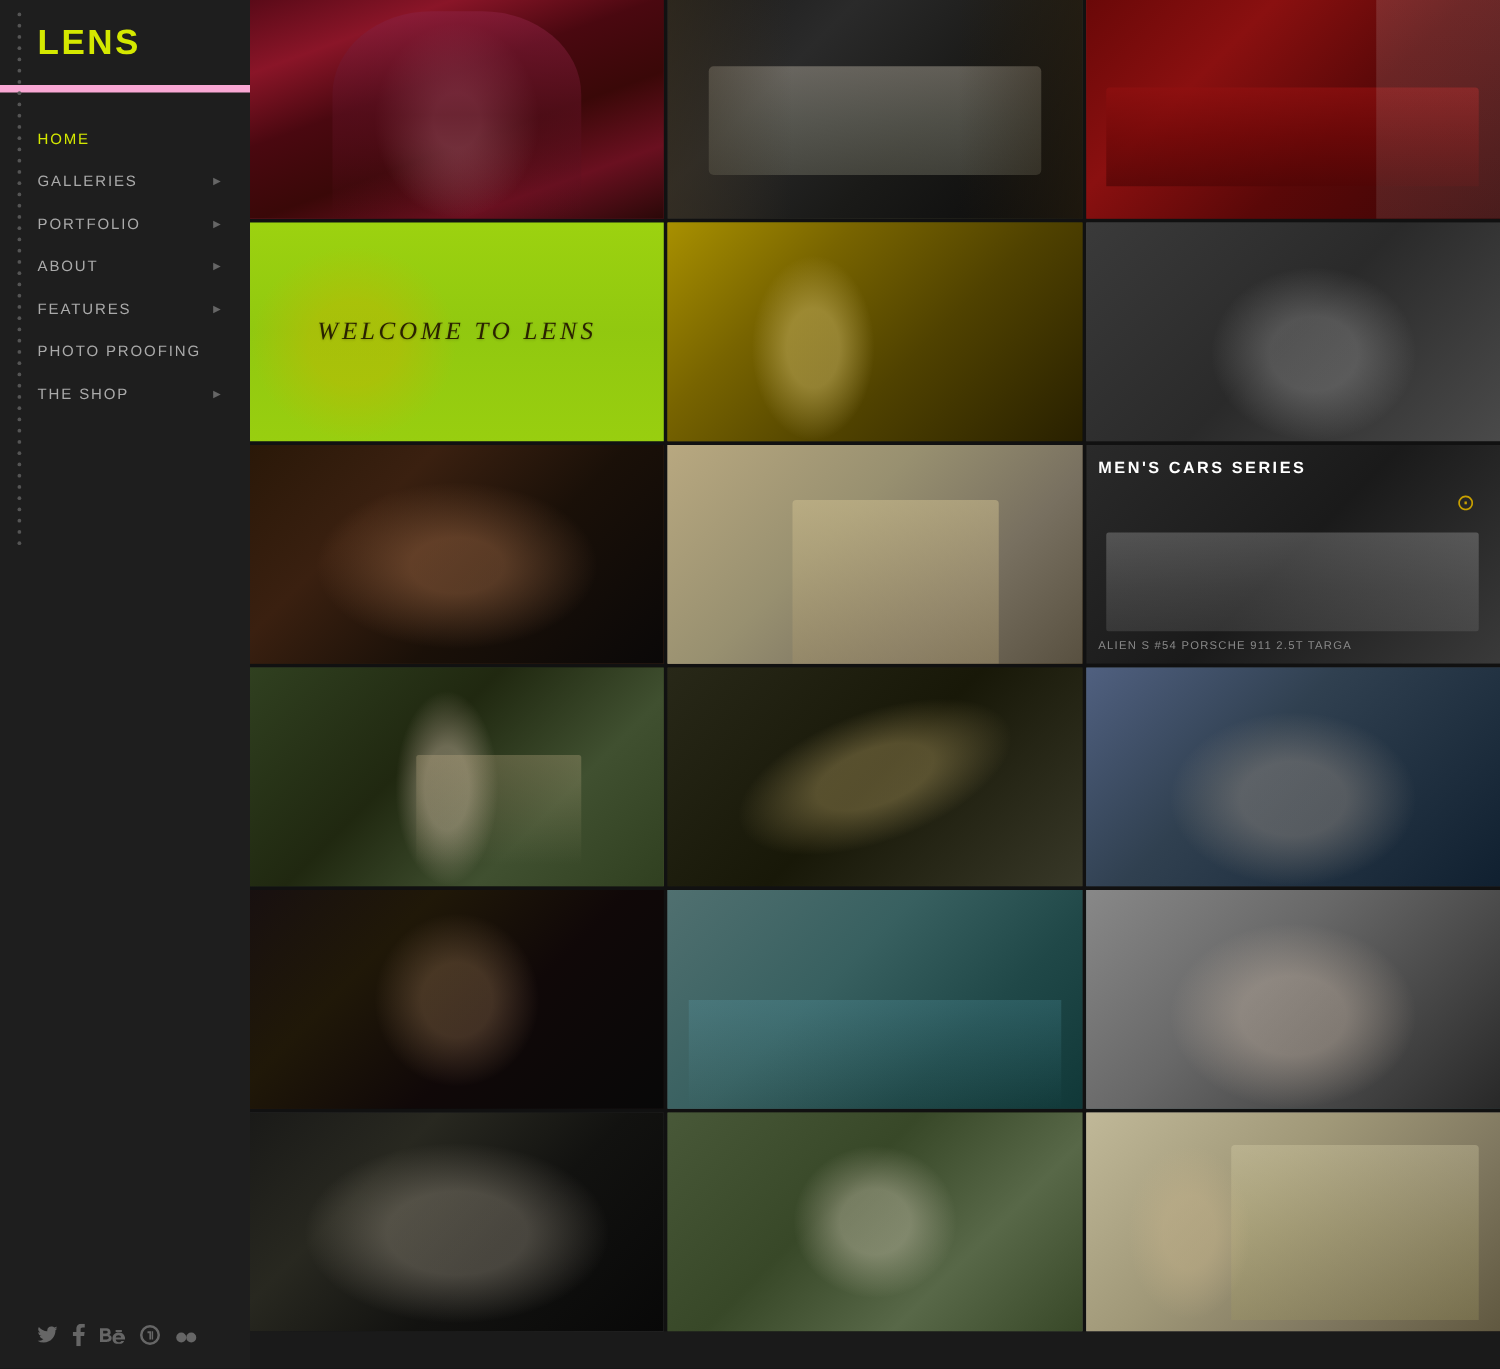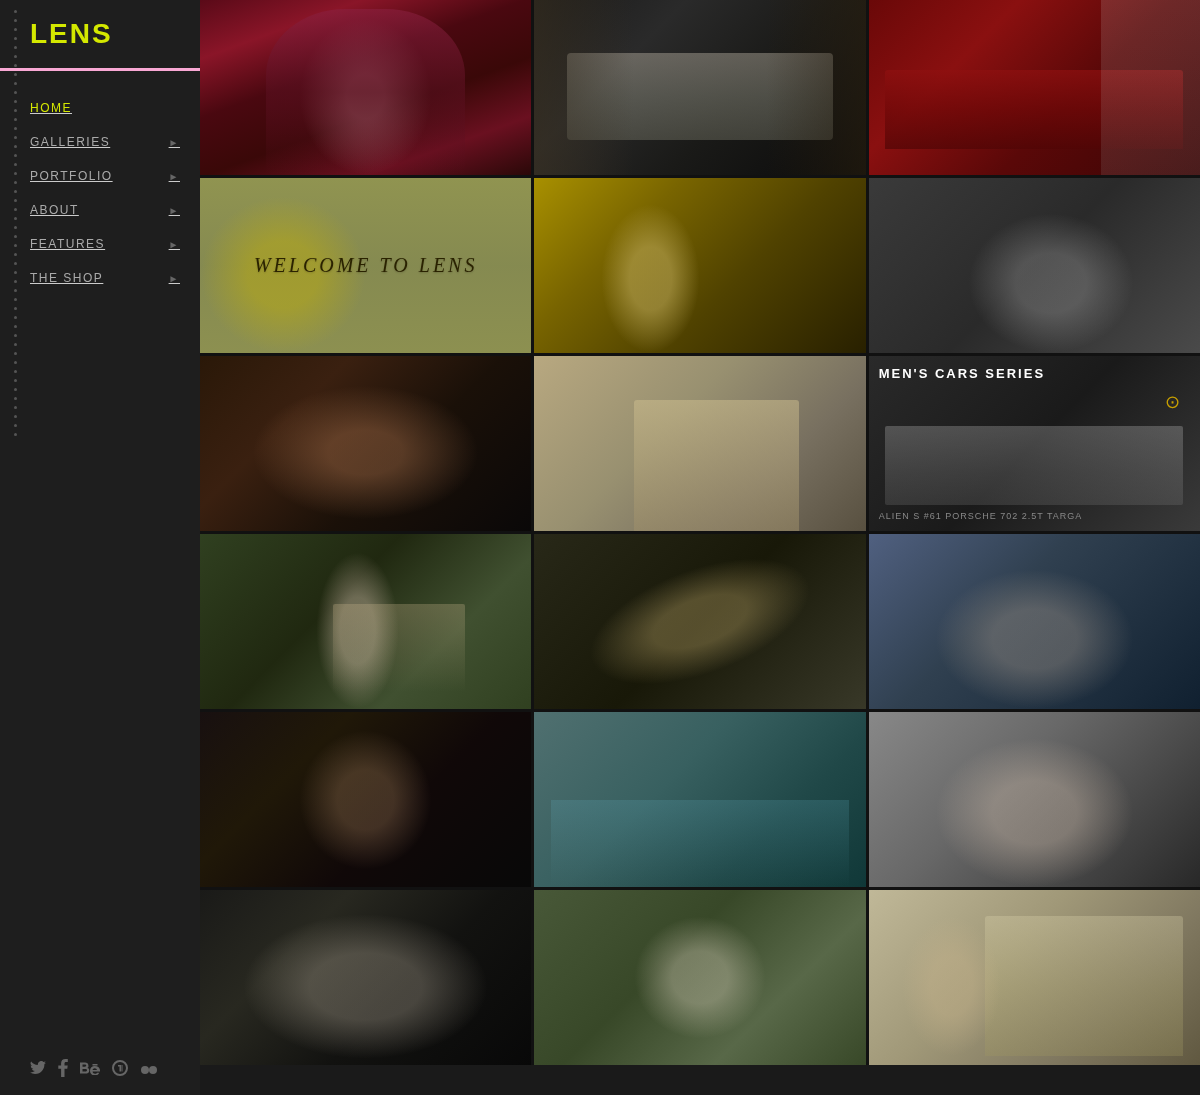--- a/index.html
+++ b/index.html
@@ -12,35 +12,34 @@
       background: #1e1e1e;
       display: flex;
       flex-direction: column;
       padding: 0;
       position: relative;
       z-index: 10;
     }
 
     #logo-area {
       padding: 18px 20px 18px 30px;
-      border-bottom: 3px solid #f9a8d4;
+      border-bottom: 6px solid #f9a8d4;
     }
 
     #logo-text {
       color: #d4e800;
       font-size: 28px;
       font-weight: bold;
       letter-spacing: 2px;
       font-family: Arial, sans-serif;
     }
 
     #nav-area {
       flex: 1;
       padding: 20px 0 10px 0;
-      text-decoration: underline;
     }
 
     .nav-item {
       display: flex;
       align-items: center;
       justify-content: space-between;
       padding: 10px 20px 10px 30px;
       cursor: pointer;
       font-size: 12px;
       letter-spacing: 1.5px;
@@ -257,20 +256,23 @@
     </div>
     <div class="nav-item">
       <span>ABOUT</span>
       <span class="nav-arrow">►</span>
     </div>
     <div class="nav-item">
       <span>FEATURES</span>
       <span class="nav-arrow">►</span>
     </div>
     <div class="nav-item">
+      <span>PHOTO PROOFING</span>
+    </div>
+    <div class="nav-item">
       <span>THE SHOP</span>
       <span class="nav-arrow">►</span>
     </div>
   </nav>
 
   <div id="social-area">
 
     <span class="social-icon">
       <svg width="16" height="14" viewBox="0 0 16 14" fill="currentColor">
         <path d="M16 1.66a6.6 6.6 0 0 1-1.89.52A3.3 3.3 0 0 0 15.56.24a6.6 6.6 0 0 1-2.09.8A3.29 3.29 0 0 0 7.88 4a9.33 9.33 0 0 1-6.77-3.43 3.29 3.29 0 0 0 1.02 4.39A3.27 3.27 0 0 1 .64 4.5v.04a3.29 3.29 0 0 0 2.64 3.23 3.3 3.3 0 0 1-1.49.06 3.29 3.29 0 0 0 3.07 2.28A6.6 6.6 0 0 1 0 11.54a9.3 9.3 0 0 0 5.03 1.47c6.04 0 9.34-5 9.34-9.34l-.01-.42A6.67 6.67 0 0 0 16 1.66z"></path>
@@ -328,21 +330,21 @@
 
         <div style="width:100%;height:100%;background:linear-gradient(135deg,#6a0808 0%,#8a1010 30%,#5a0808 60%,#3a0505 100%);position:relative;">
           <div style="position:absolute;bottom:15%;left:5%;width:90%;height:45%;background:linear-gradient(180deg,#901010 0%,#700808 50%,#500505 100%);opacity:0.7;border-radius:3px 3px 0 0;"></div>
           <div style="position:absolute;top:0;right:0;width:30%;height:100%;background:linear-gradient(180deg,#e0e0e0 0%,#c0c0c0 50%,#a0a0a0 100%);opacity:0.15;"></div>
         </div>
         <div class="cell-overlay"></div>
       </div>
     </div>
 
     <div class="grid-row row-2" style="margin-top:3px;">
-      <div class="grid-cell cell-r2c1" style="background:#737373;display:flex;align-items:center;justify-content:center;">
+      <div class="grid-cell cell-r2c1" style="background:#84cc16;display:flex;align-items:center;justify-content:center;">
         <div style="position:relative;width:100%;height:100%;display:flex;align-items:center;justify-content:center;">
           <div style="position:absolute;top:0;left:0;right:0;bottom:0;background:linear-gradient(180deg,#d4e000 0%,#b0c000 50%,#c8d400 100%);opacity:0.3;"></div>
           <div style="position:absolute;top:10%;left:0;width:50%;height:90%;background:radial-gradient(ellipse,rgba(200,180,0,0.4) 30%,transparent 70%);"></div>
           <span class="welcome-text" style="font-family:Georgia,serif;color:#2a2200;font-size:20px;letter-spacing:3px;text-align:center;font-style:italic;position:relative;z-index:2;text-shadow:0 1px 2px rgba(0,0,0,0.2);">WELCOME TO LENS</span>
         </div>
         <div class="cell-overlay"></div>
       </div>
       <div class="grid-cell cell-r2c2">
         <div style="width:100%;height:100%;background:linear-gradient(135deg,#a89000 0%,#786400 30%,#504200 60%,#282000 100%);position:relative;">
           <div style="position:absolute;bottom:0;left:20%;width:30%;height:85%;background:radial-gradient(ellipse,rgba(200,180,100,0.5) 30%,transparent 70%);"></div>
@@ -369,21 +371,21 @@
           <div style="position:absolute;bottom:0;left:30%;width:50%;height:75%;background:linear-gradient(180deg,#d0c090 0%,#a0906a 100%);opacity:0.5;border-radius:3px 3px 0 0;"></div>
         </div>
         <div class="cell-overlay"></div>
       </div>
       <div class="grid-cell cell-r3c3" style="position:relative;">
         <div style="width:100%;height:100%;background:linear-gradient(135deg,#2a2a2a 0%,#1a1a1a 50%,#3a3a3a 100%);">
           <div style="position:absolute;bottom:15%;left:5%;width:90%;height:45%;background:linear-gradient(180deg,#e0e0e0 0%,#c0c0c0 30%,#a0a0a0 60%,#808080 100%);opacity:0.25;border-radius:2px;"></div>
         </div>
         <div class="mens-cars-text">MEN'S CARS SERIES</div>
         <div class="porsche-logo">⊙</div>
-        <div class="car-subtitle">ALIEN S #61 PORSCHE 702 2.5T TARGA</div>
+        <div class="car-subtitle">ALIEN S #54 PORSCHE 911 2.5T TARGA</div>
         <div class="cell-overlay"></div>
       </div>
     </div>
 
     <div class="grid-row row-4" style="margin-top:3px;">
       <div class="grid-cell cell-r4c1">
         <div style="width:100%;height:100%;background:linear-gradient(135deg,#304020 0%,#202810 40%,#405030 70%,#304020 100%);position:relative;">
           <div style="position:absolute;bottom:0;left:35%;width:25%;height:90%;background:radial-gradient(ellipse,rgba(220,200,180,0.4) 30%,transparent 70%);"></div>
           <div style="position:absolute;bottom:10%;left:40%;width:40%;height:50%;background:linear-gradient(180deg,rgba(200,180,140,0.3) 0%,transparent 100%);border-radius:2px;"></div>
         </div>

